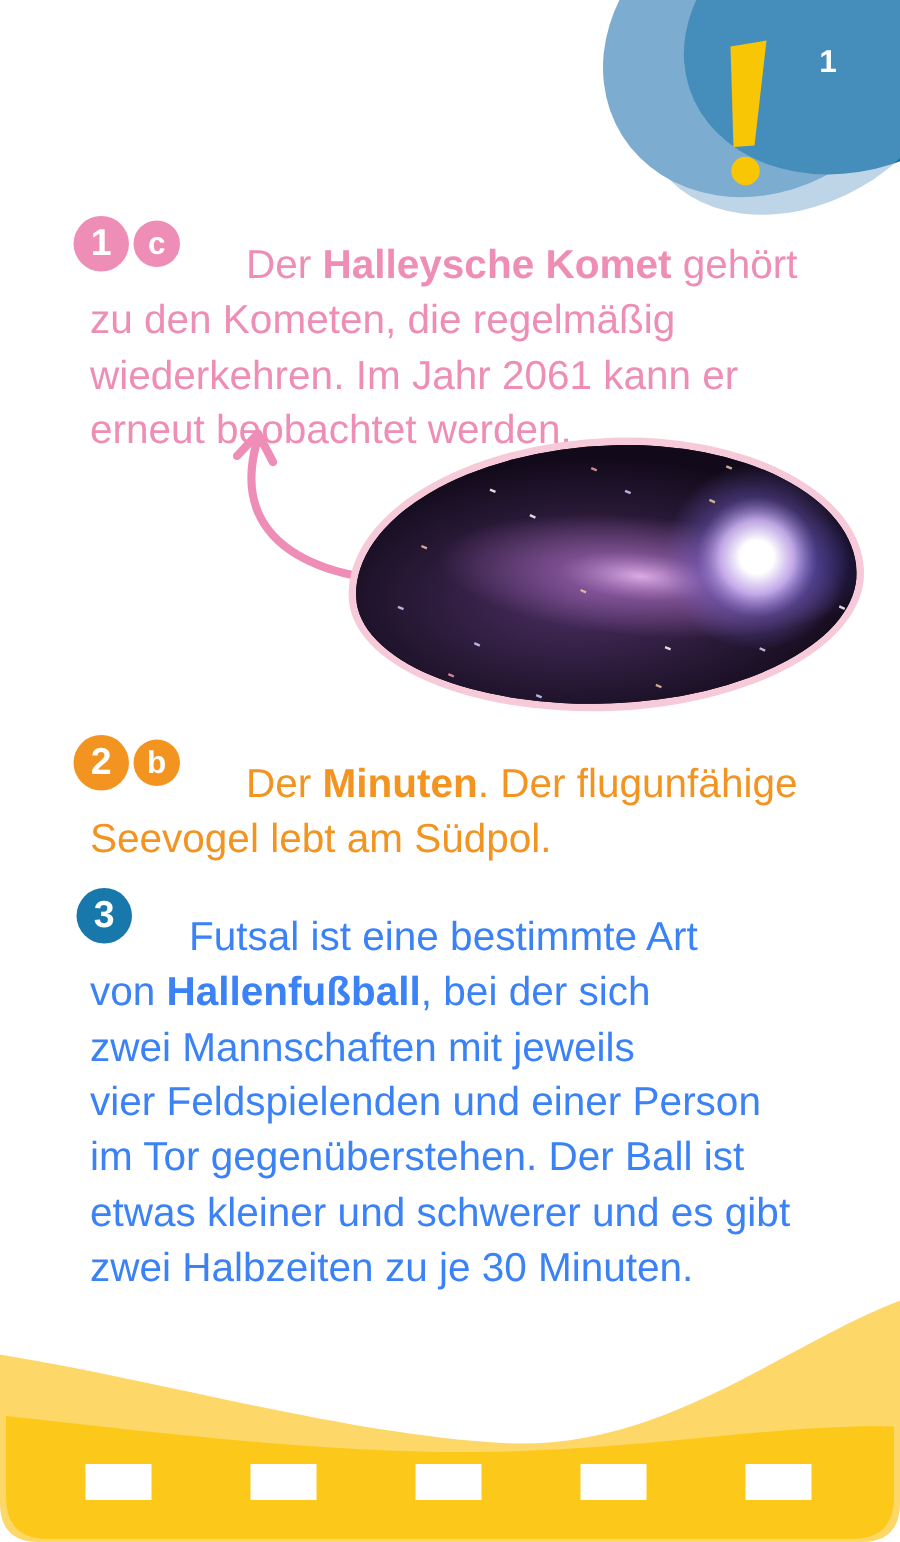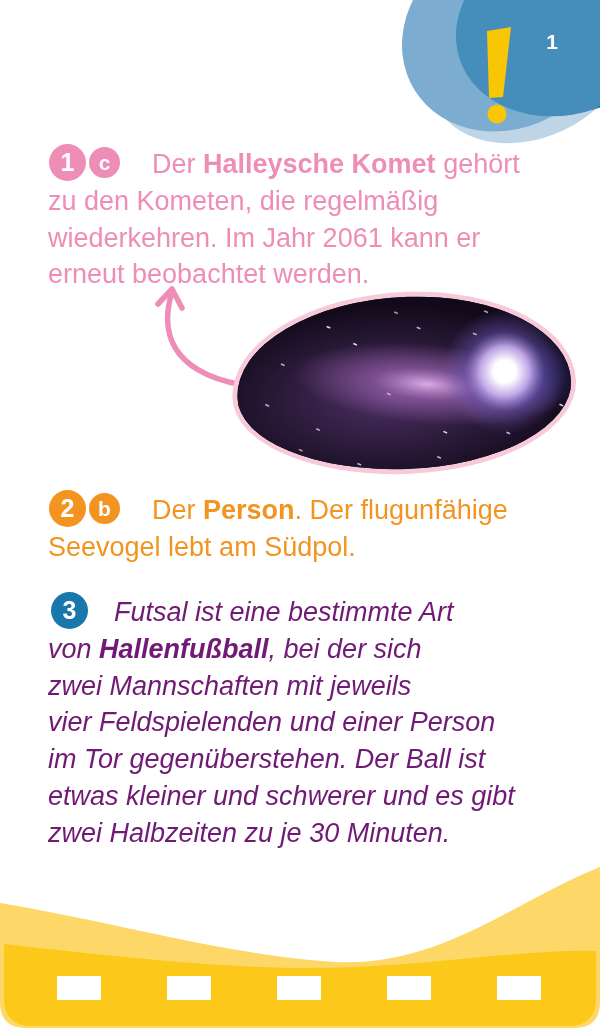--- a/index.html
+++ b/index.html
@@ -6,32 +6,32 @@
   .page{position:relative;width:600px;height:1028px;background:#ffffff;overflow:hidden;
         font-family:"Liberation Sans",sans-serif;}
 
   
   .header-blob{position:absolute;top:0;right:0;width:230px;height:155px;display:block;}
   .pagenum{position:absolute;top:30px;left:540px;width:24px;text-align:center;
            color:#ffffff;font-size:21px;font-weight:bold;}
 
   
   .answer{position:absolute;left:44px;width:552px;}
-  .answer p{margin:4px;font-size:27px;line-height:36.8px;white-space:pre-line;font-weight:400;}
+  .answer p{margin:16px;font-size:27px;line-height:36.8px;white-space:pre-line;font-weight:400;}
   .b{font-weight:700;}
   .badge-num{position:absolute;left:5px;top:2px;width:37px;height:37px;border-radius:50%;
              color:#fff;font-size:25px;font-weight:bold;text-align:center;line-height:37px;}
   .badge-letter{position:absolute;left:45px;top:5px;width:31px;height:31px;border-radius:50%;
              color:#fff;font-size:21px;font-weight:bold;text-align:center;line-height:31px;}
   .pink  .badge-num,.pink  .badge-letter{background:#ee8db5;}
   .orange .badge-num,.orange .badge-letter{background:#f2941f;}
   .blue  .badge-num{background:#1878ab;left:7px;}
   .pink  p{color:#ee8db5;text-indent:104px;}
   .orange p{color:#f2941f;text-indent:104px;}
-  .blue  p{color:#701a75;text-indent:66px;font-style:italic;}
+  .blue  p{color:#3b82f6;text-indent:66px;}
   #answer-1{top:142px;}
   #answer-2{top:488px;}
   #answer-3{top:590px;}
 
   
   .arrow{position:absolute;left:128px;top:274px;width:180px;height:125px;display:block;}
 
   
   .photo{position:absolute;left:232px;top:292px;width:344px;height:182px;box-sizing:border-box;
          border:5px solid #f7cada;overflow:hidden;transform:rotate(-2deg);
@@ -119,21 +119,21 @@
         <rect x="282" y="158" width="4" height="1.6" fill="#ffffff" transform="rotate(25 282 158)"></rect>
         <rect x="160" y="14" width="4" height="1.6" fill="#e9a0a0" transform="rotate(25 160 14)"></rect>
         <rect x="330" y="56" width="4" height="1.6" fill="#cfd0ff" transform="rotate(25 330 56)"></rect>
       </g>
     </svg>
   </div>
 
   <div class="answer orange" id="answer-2">
     <span class="badge-num">2</span>
     <span class="badge-letter">b</span>
-    <p><span>Der </span><span class="b">Person</span><span>. Der flugunfähige
+    <p><span>Der </span><span class="b">Minuten</span><span>. Der flugunfähige
 Seevogel lebt am Südpol.</span></p>
   </div>
 
   <div class="answer blue" id="answer-3">
     <span class="badge-num">3</span>
     <p><span>Futsal ist eine bestimmte Art
 von </span><span class="b">Hallenfußball</span><span>, bei der sich
 zwei Mannschaften mit jeweils
 vier Feldspielenden und einer Person
 im Tor gegenüberstehen. Der Ball ist

